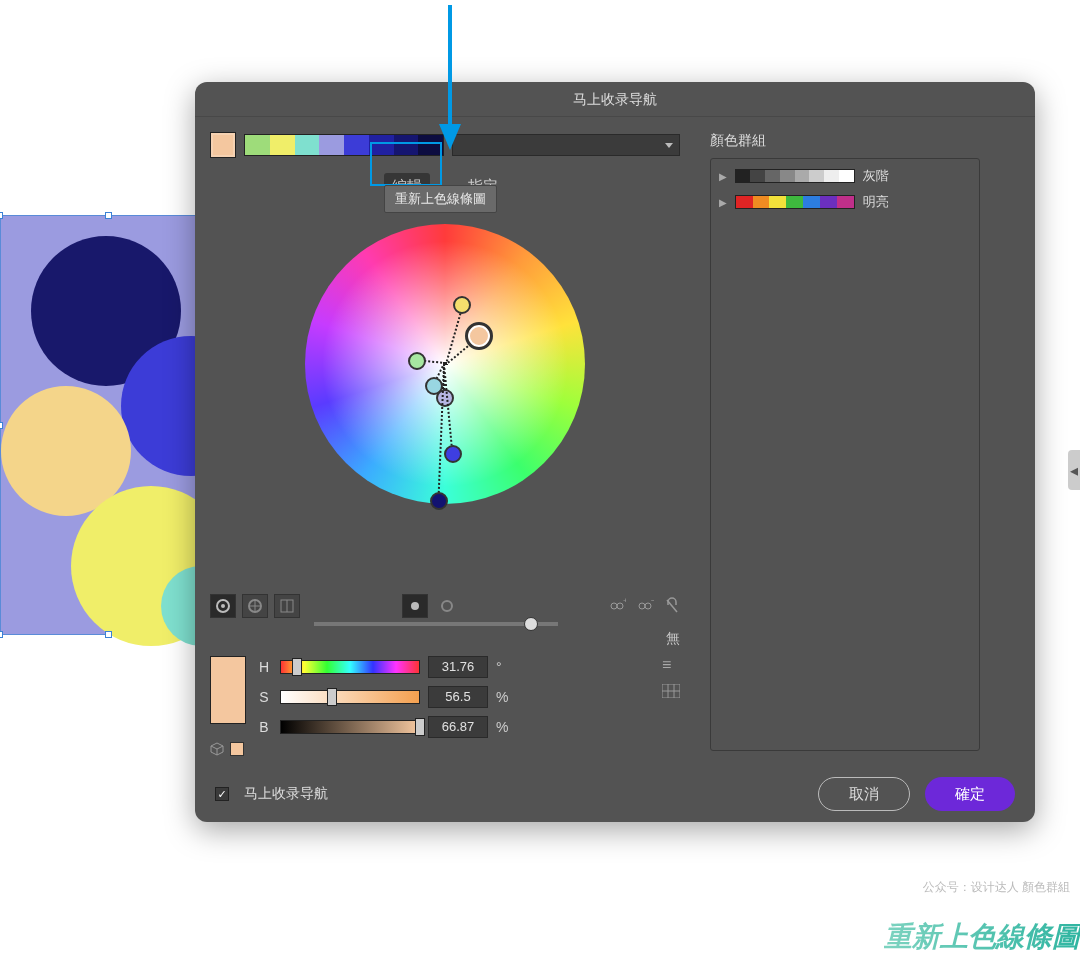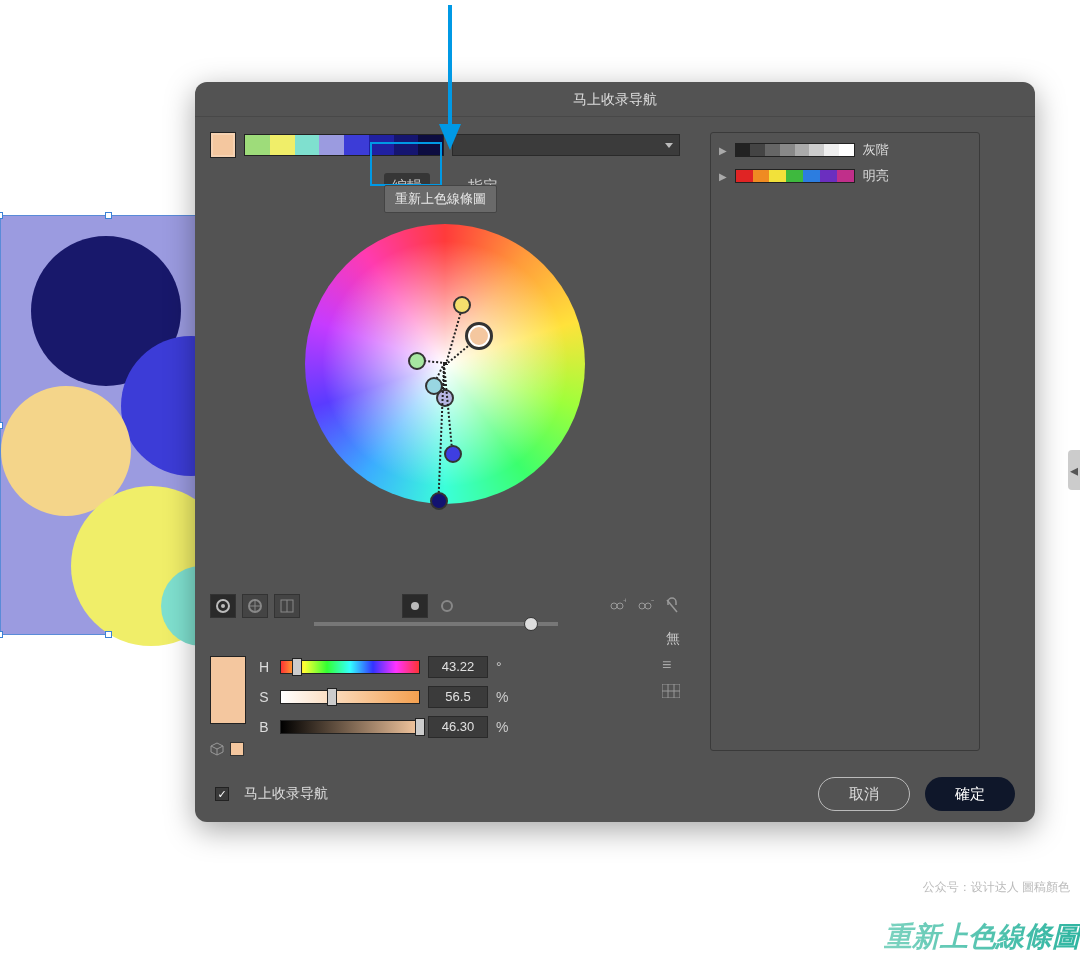--- a/index.html
+++ b/index.html
@@ -292,21 +292,21 @@
   }
   .footer-label { font-size: 14px; color: #ddd; }
   .btn {
     height: 34px; padding: 12px 30px;
     border-radius: 17px;
     font-size: 15px;
     display: inline-flex; align-items: center; justify-content: center;
     cursor: pointer;
   }
   .btn-cancel { border: 1.5px solid #bbb; color: #ddd; }
-  .btn-ok { background: #0f172a; color: #fff; }
+  .btn-ok { background: #6d28d9; color: #fff; }
 
   
   .arrow {
     position: absolute;
     left: 435px; top: 0px;
     width: 30px; height: 150px;
     pointer-events: none;
     z-index: 10;
   }
 
@@ -464,37 +464,37 @@
       <div class="none-label">無</div>
 
       <div class="hsb-block">
         <div class="color-chip"></div>
         <div class="hsb-rows">
           <div class="hsb-row">
             <div class="hsb-label">H</div>
             <div class="hsb-slider" style="background:linear-gradient(90deg,#f33,#ff3,#3f3,#3ff,#33f,#f3f,#f33)">
                 <div class="thumb" style="left:8%"></div>
               </div>
-            <div class="hsb-value">43.22</div>
+            <div class="hsb-value">31.76</div>
             <div class="hsb-unit">°</div>
           </div>
           <div class="hsb-row">
             <div class="hsb-label">S</div>
             <div class="hsb-slider" style="background:linear-gradient(90deg,#fff,#f4a04f)">
                 <div class="thumb" style="left:33%"></div>
               </div>
             <div class="hsb-value">56.5</div>
             <div class="hsb-unit">%</div>
           </div>
           <div class="hsb-row">
             <div class="hsb-label">B</div>
             <div class="hsb-slider" style="background:linear-gradient(90deg,#000,#f4c79f)">
                 <div class="thumb" style="left:97%"></div>
               </div>
-            <div class="hsb-value">46.30</div>
+            <div class="hsb-value">66.87</div>
             <div class="hsb-unit">%</div>
           </div>
         </div>
         <div class="extra-icons">
           <span>≡</span>
           <span>
             <svg width="18" height="14">
                 <rect x="0" y="0" width="18" height="14" fill="none" stroke="#999"></rect>
                 <line x1="6" y1="0" x2="6" y2="14" stroke="#999"></line>
                 <line x1="12" y1="0" x2="12" y2="14" stroke="#999"></line>
@@ -507,20 +507,21 @@
         <span style="color:#999">
           <svg width="14" height="14" viewBox="0 0 14 14">
               <path d="M7 1 L13 4 L13 10 L7 13 L1 10 L1 4 Z M1 4 L7 7 L13 4 M7 7 L7 13" fill="none" stroke="#999"></path>
             </svg>
         </span>
         <div style="width:14px;height:14px;background:#f4c79f;border:1px solid #333"></div>
       </div>
     </div>
 
     <div class="right-panel">
+      <div class="rp-title">顏色群組</div>
       <div class="rp-list">
         <div class="rp-item">
           <span class="chev">▶</span>
           <div class="rp-strip" id="gray-strip">
               <div style="background: rgb(34, 34, 34);"></div>
               <div style="background: rgb(68, 68, 68);"></div>
               <div style="background: rgb(102, 102, 102);"></div>
               <div style="background: rgb(136, 136, 136);"></div>
               <div style="background: rgb(170, 170, 170);"></div>
               <div style="background: rgb(204, 204, 204);"></div>
@@ -559,14 +560,14 @@
   <div class="tab-highlight" style="left:175px;top:60px;width:72px;height:44px"></div>
 </div>
 
 <svg class="arrow" viewBox="0 0 30 150">
   <line x1="15" y1="5" x2="15" y2="128" stroke="#0099e5" stroke-width="4"></line>
   <polygon points="15,150 4,124 26,124" fill="#0099e5"></polygon>
 </svg>
 
 <div class="side-handle">◂</div>
 
-<div class="wm1">公众号：设计达人  圖稿顏色</div>
+<div class="wm1">公众号：设计达人  顏色群組</div>
 <div class="wm2">重新上色線條圖</div>
 
 </body></html>

